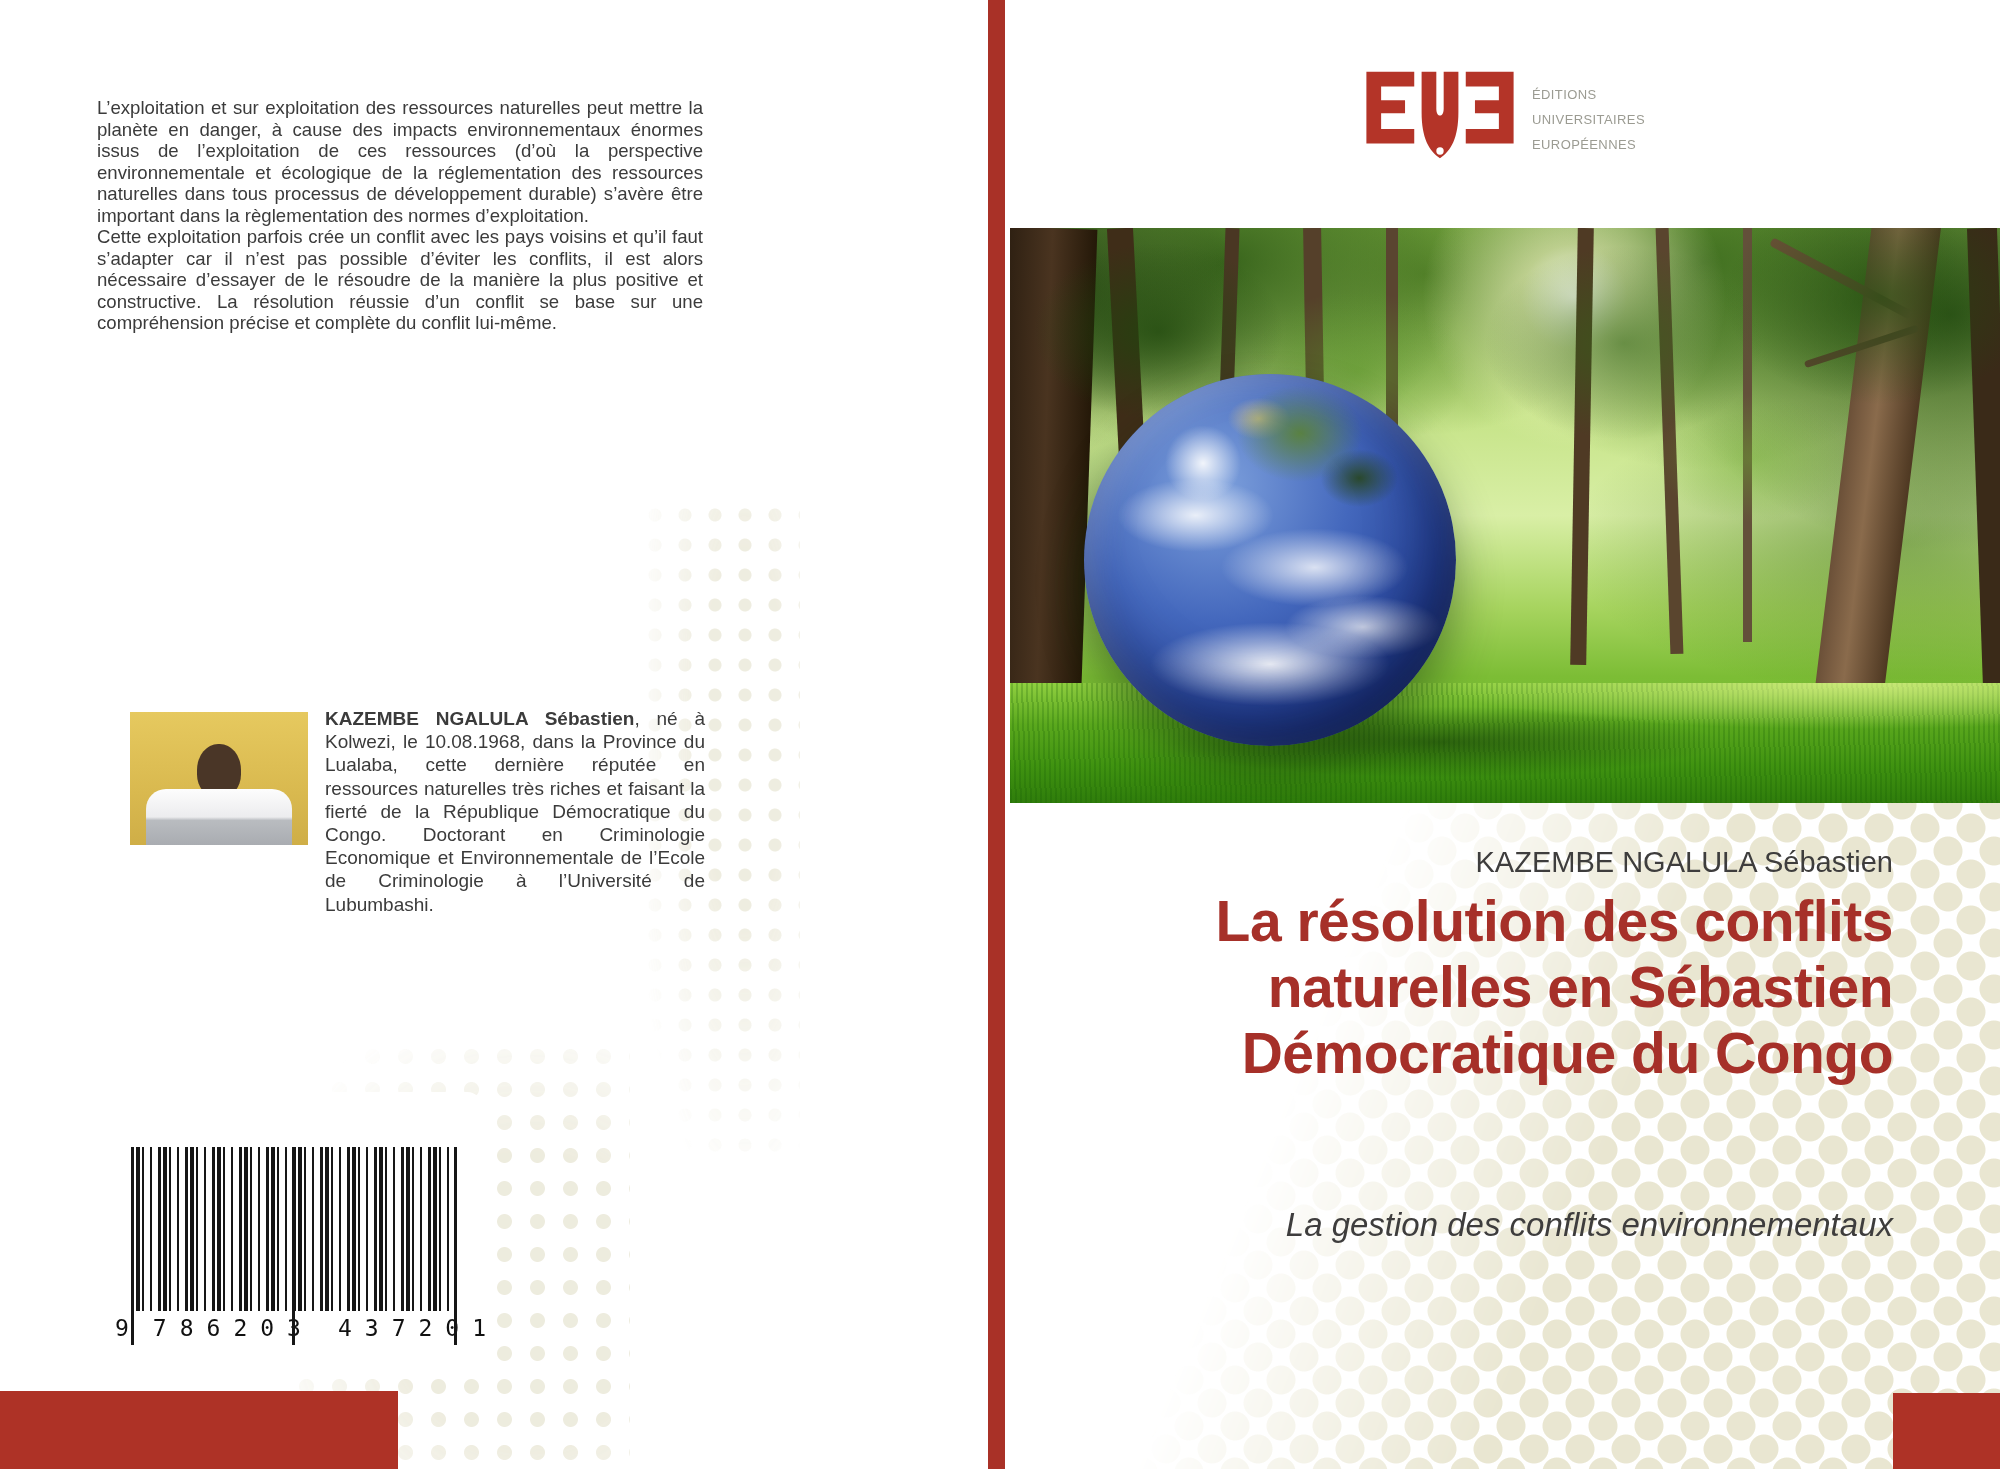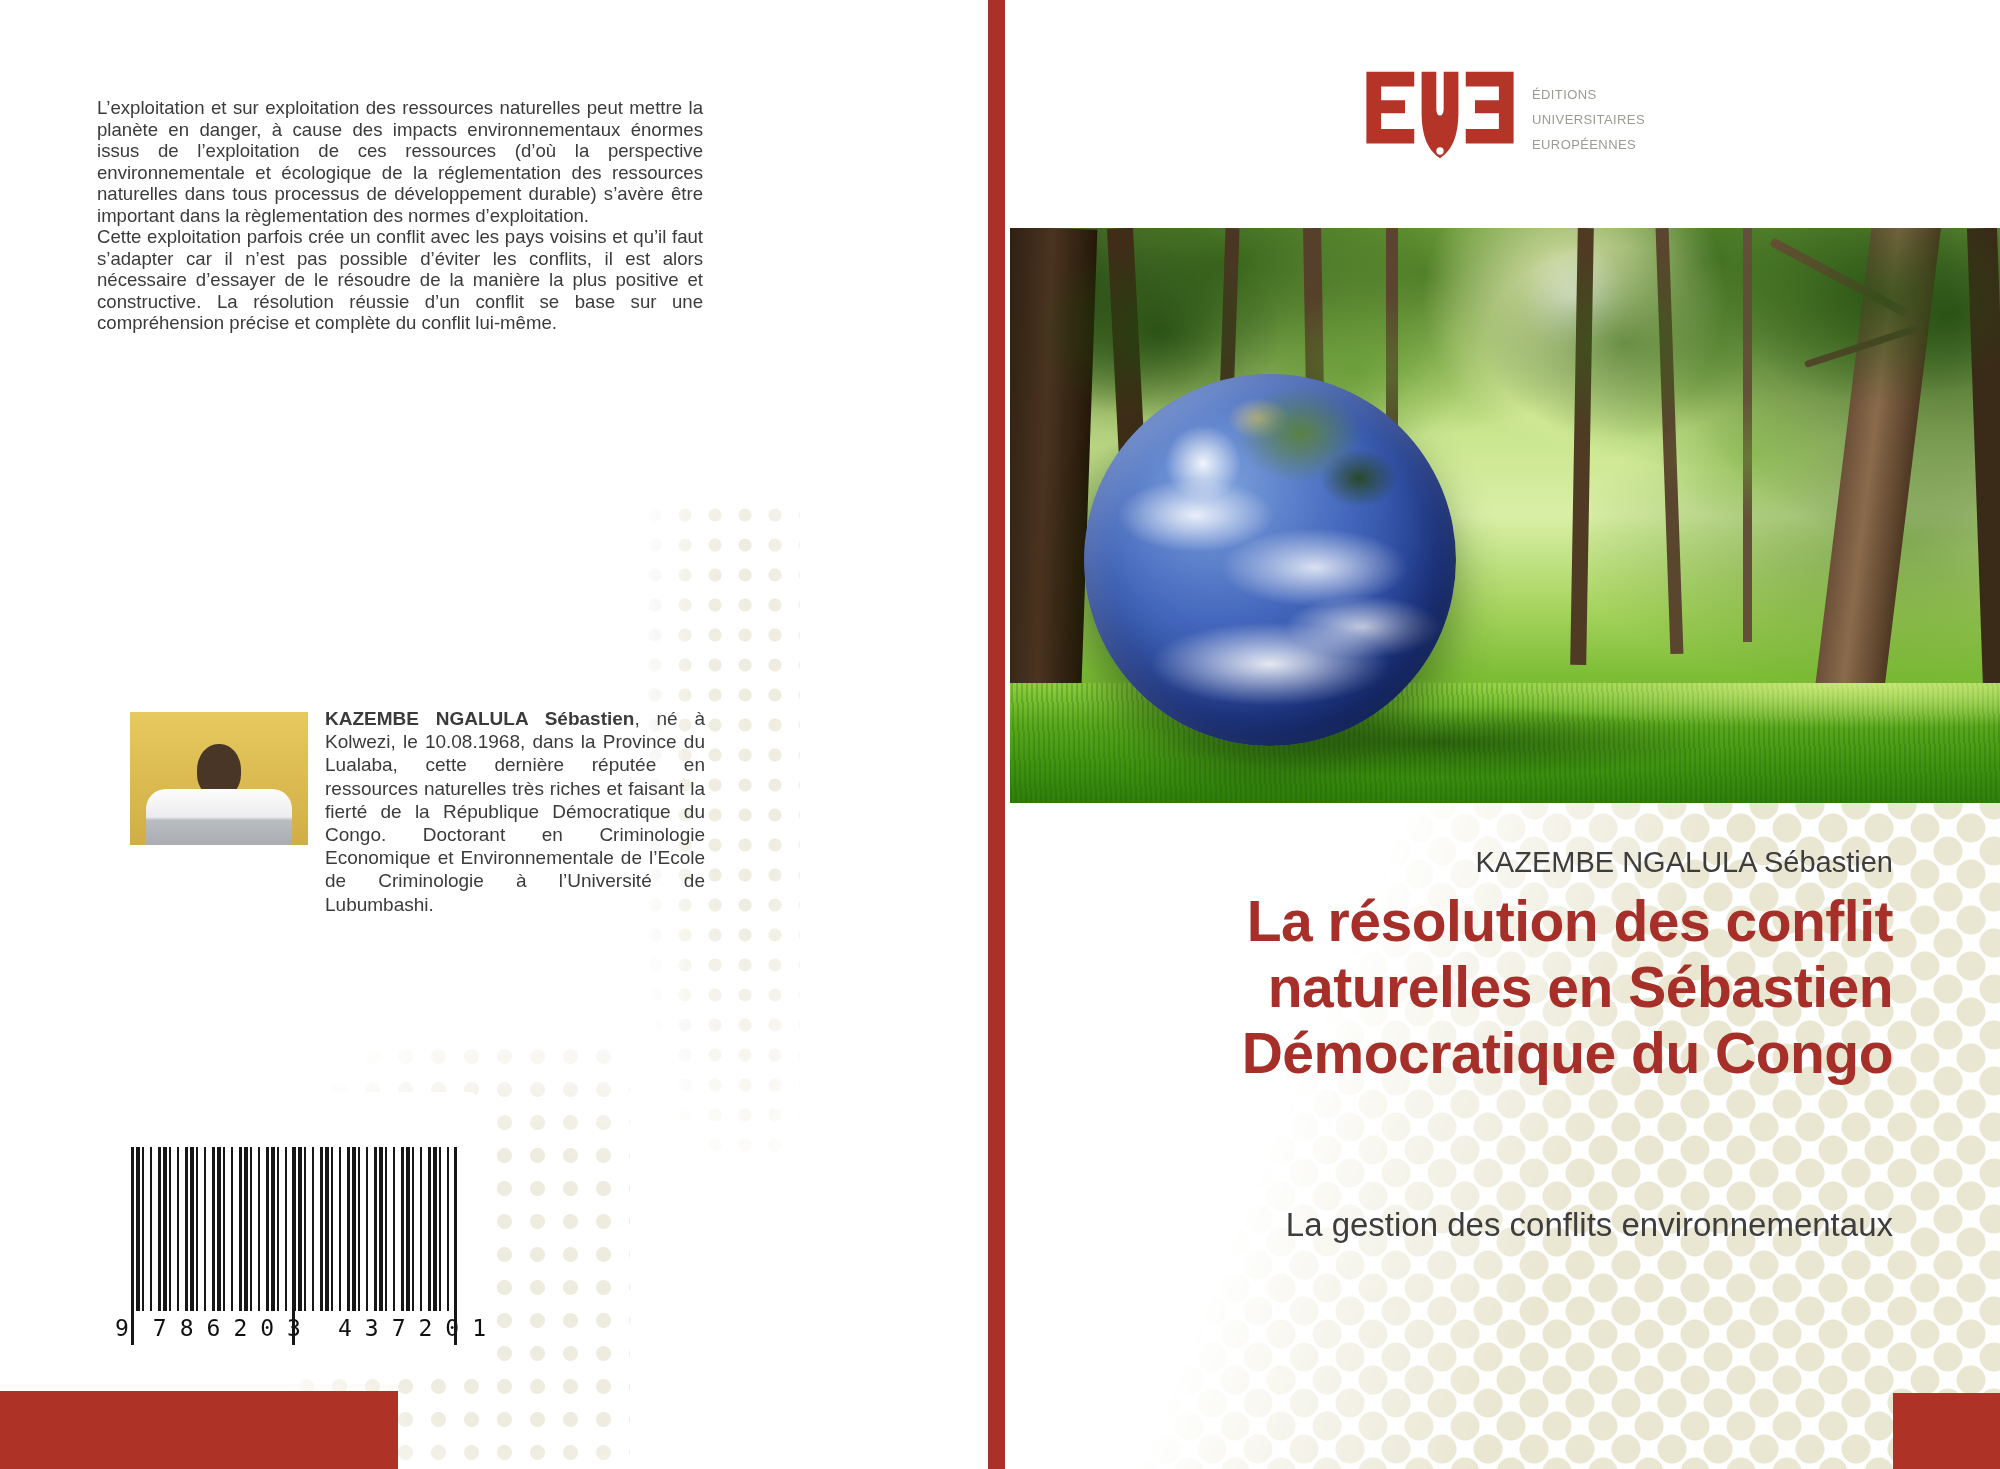--- a/index.html
+++ b/index.html
@@ -169,21 +169,21 @@
   .front-author {
     right:107px; top:846px; font-size:29px; color:#3e3d3d; text-align:right;
   }
   .front-title {
     right:107px; top:888px; width:830px; text-align:right;
     font-size:57px; font-weight:bold; line-height:66px;
     color:#a63029; letter-spacing:-.5px;
   }
   .front-title span { display:block; }
   .front-subtitle {
-    right:107px; top:1206px; font-size:33px; color:#3e3d3d; text-align:right;
+    right:107px; top:1206px; font-size:33px; color:#3e3d3d; text-align:right;font-style:italic;
   }
 </style>
 </head>
 <body>
 
 <div class="canvas">
 
   <div class="abs dots-front"></div>
   <div class="abs dots-back-a"></div>
   <div class="abs dots-back-b"></div>
@@ -249,20 +249,20 @@
     <div class="branch b2"></div>
     <div class="canopy-over"></div>
     <div class="grass"></div>
     <div class="earth-shadow"></div>
     <div class="earth"></div>
   </div>
 
   <div class="abs front-author">KAZEMBE NGALULA Sébastien</div>
 
   <div class="abs front-title">
-    <span>La résolution des conflit</span>
+    <span>La résolution des conflits</span>
     <span>naturelles en Sébastien</span>
     <span>Démocratique du Congo</span>
   </div>
 
   <div class="abs front-subtitle">La gestion des conflits environnementaux</div>
 
 </div>
 
 </body></html>

